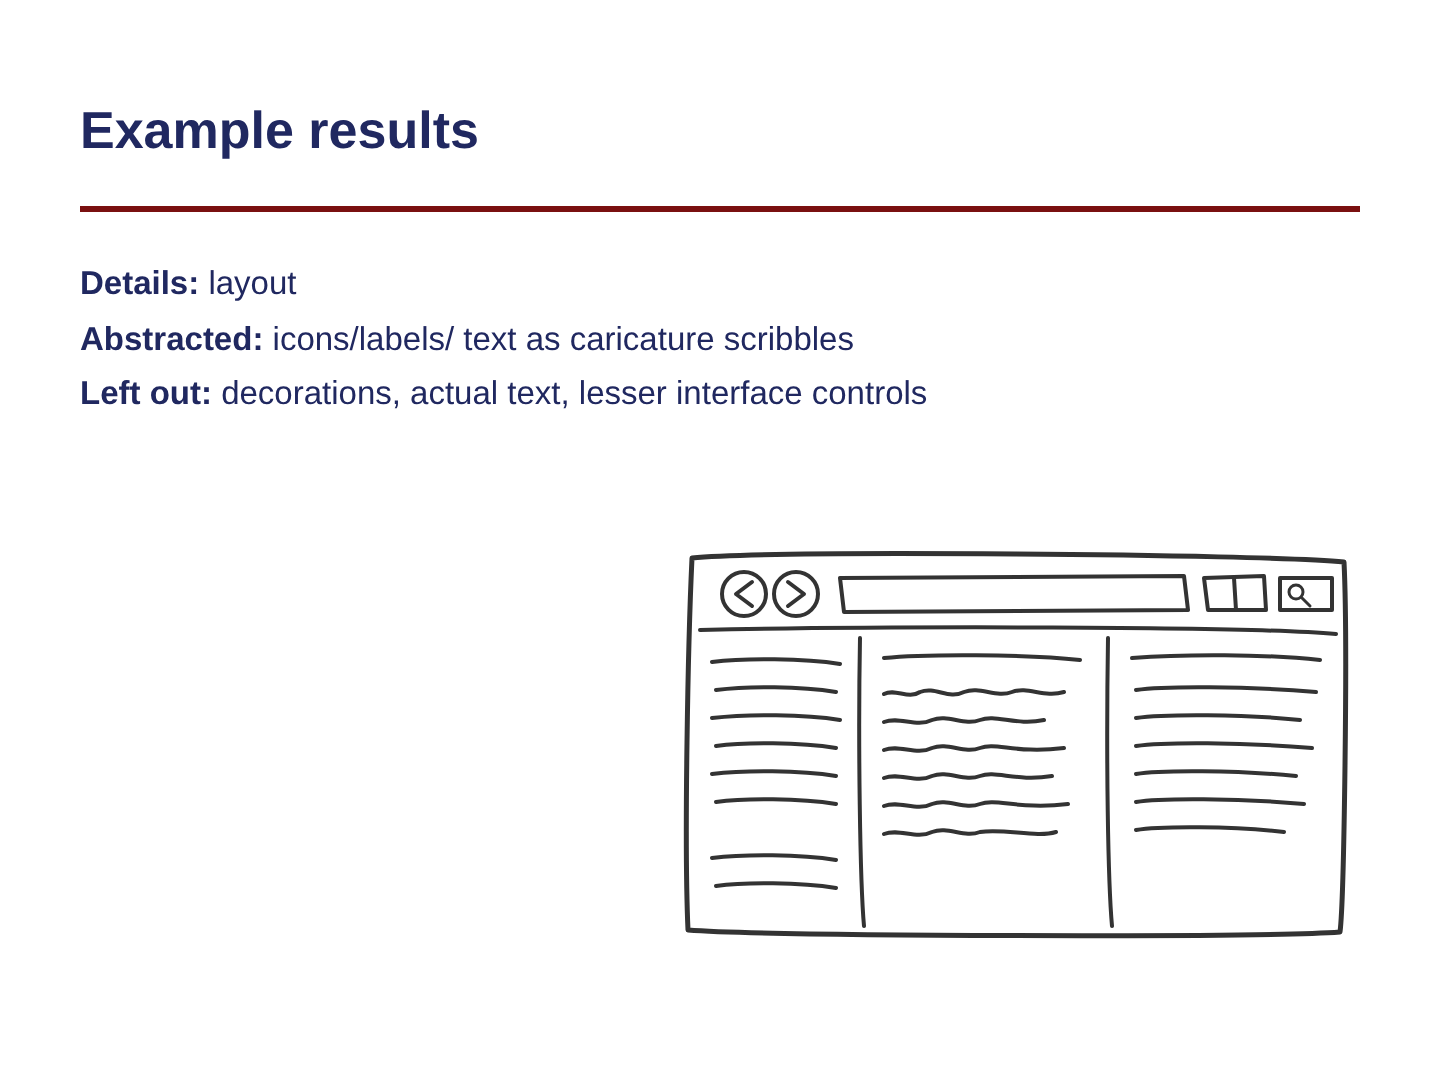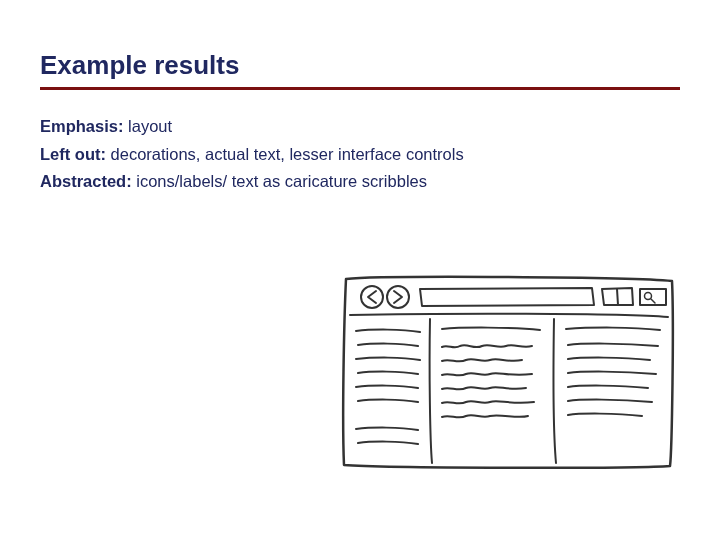--- a/index.html
+++ b/index.html
@@ -8,21 +8,21 @@
       height: 540px;
       background: #fff;
       font-family: Verdana, Geneva, sans-serif;
       color: #202860;
       padding: 50px 40px 20px 40px;
       position: relative;
     }
     .title {
       font-size: 26px;
       font-weight: bold;
-      margin-bottom: 6px;
+      margin-bottom: 22px;
     }
     .hr {
       height: 3px;
       background: #7a1010;
       margin-bottom: 24px;
     }
     .bullets { font-size: 16.5px; line-height: 1.55; }
     .row { margin-bottom: 2px; }
     .label { font-weight: bold; }
     .sketch {
@@ -34,27 +34,27 @@
     }
   </style>
 </head>
 <body>
 
 <div class="title">Example results</div>
 <div class="hr"></div>
 
 <div class="bullets">
   <div class="row">
-    <span class="label">Emphasis:</span><span> layout</span>
+    <span class="label">Details:</span><span> layout</span>
+  </div>
+  <div class="row">
+    <span class="label">Abstracted:</span><span> icons/labels/ text as caricature scribbles</span>
   </div>
   <div class="row">
     <span class="label">Left out:</span><span> decorations, actual text, lesser interface controls</span>
-  </div>
-  <div class="row">
-    <span class="label">Abstracted:</span><span> icons/labels/ text as caricature scribbles</span>
   </div>
 </div>
 
 <svg class="sketch" viewBox="0 0 370 225" xmlns="http://www.w3.org/2000/svg">
   <g fill="none" stroke="#333" stroke-width="2" stroke-linecap="round" stroke-linejoin="round">
 
     <path d="M 24 18 C 60 14, 310 16, 350 20 C 352 60, 350 190, 348 205 C 310 208, 60 207, 22 204 C 20 160, 22 60, 24 18 Z" stroke-width="2.5"></path>
 
     <path d="M 28 54 C 120 52, 300 52, 346 56"></path>
 

